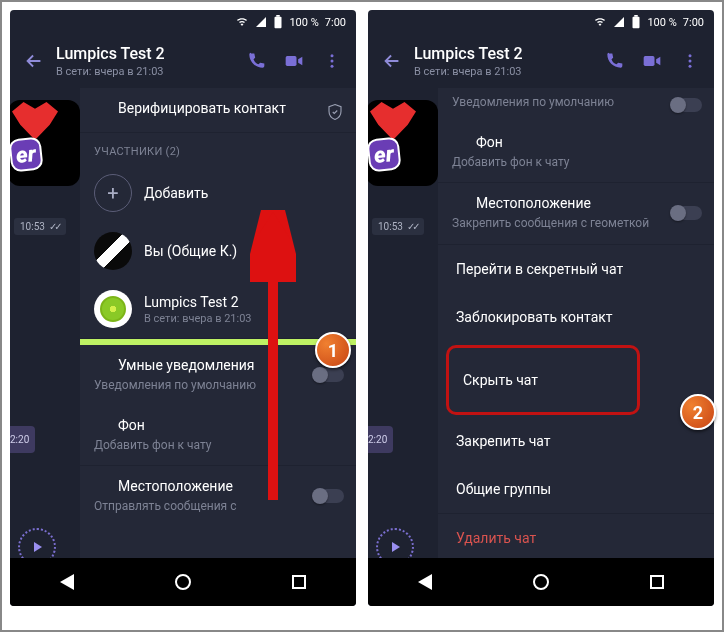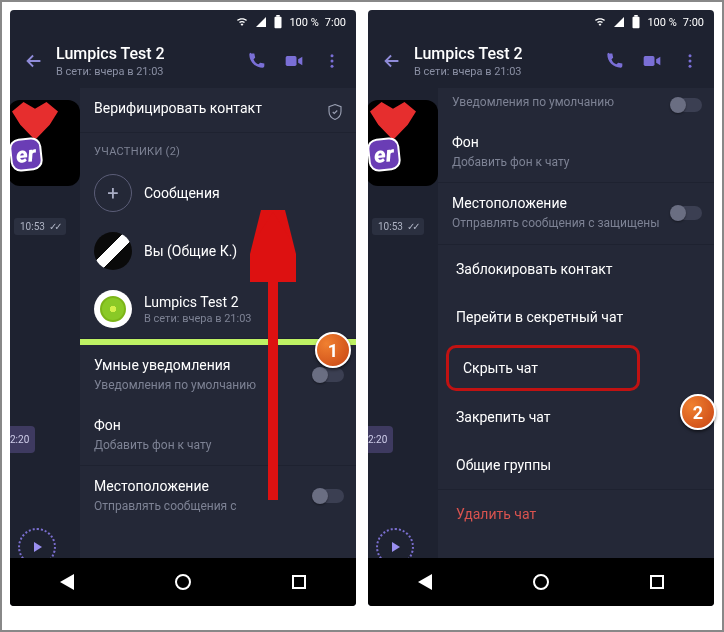--- a/index.html
+++ b/index.html
@@ -77,21 +77,21 @@
   .play-circle { position:absolute; left:8px; top:440px; width:38px; height:38px; border:2px dotted #7b6fd0; border-radius:50%; display:flex; align-items:center; justify-content:center;}
   .play-circle::after{content:""; border-left:8px solid #9a8ff0; border-top:5px solid transparent; border-bottom:5px solid transparent; margin-left:2px;}
 
   .panel {
     position:absolute; left:70px; right:0; top:0; bottom:0;
     background:#242837;
     overflow:hidden;
   }
   .section { padding:12px 14px; border-bottom:1px solid #1e2230;}
   .section:last-child{border-bottom:none;}
-  .sec-title { color:#fff; font-size:14px; margin-bottom:4px;}
+  .sec-title { color:#fff; font-size:14px; margin-bottom:4px;margin-left:24px;}
   .sec-sub { color:#7d8294; font-size:12px; line-height:1.35;}
   .sec-head { color:#7d8294; font-size:11px; padding:12px 14px 6px; letter-spacing:0.3px;}
   .row { display:flex; align-items:center; padding:10px 14px; gap:12px;}
   .row .avatar { width:38px; height:38px; border-radius:50%; background:#4a4370; display:flex; align-items:center; justify-content:center; flex:none;}
   .row .avatar.plus { border:1px solid #5b5d77; background:transparent; color:#a9adc4; font-size:20px;}
   .row .avatar.img1 { background:linear-gradient(135deg,#0a0a0a 40%,#fff 40%,#fff 60%,#0a0a0a 60%); }
   .row .avatar.img2 { background:#fff; }
   .lime { width:26px; height:26px; border-radius:50%; background:radial-gradient(circle,#d4f04a 20%,#8ac926 20%); border:2px solid #7cb518;}
   .row .text .name { color:#fff; font-size:14px;}
   .row .text .meta { color:#7d8294; font-size:11px; margin-top:2px;}
@@ -199,21 +199,21 @@
             <svg width="18" height="20" viewBox="0 0 24 24" fill="none" stroke="#9aa0b3" stroke-width="1.5">
                 <path d="M12 2l8 3v6c0 5-3 9-8 11-5-2-8-6-8-11V5l8-3z"></path>
                 <path d="M9 12l2 2 4-4"></path>
               </svg>
           </span>
         </div>
         <div class="sec-head">УЧАСТНИКИ (2)</div>
         <div class="row">
           <div class="avatar plus">+</div>
           <div class="text">
-              <div class="name">Сообщения</div>
+              <div class="name">Добавить</div>
             </div>
         </div>
         <div class="row">
           <div class="avatar img1"></div>
           <div class="text">
               <div class="name">Вы (Общие К.)</div>
             </div>
         </div>
         <div class="row" style="border-bottom:1px solid #1e2230">
           <div class="avatar img2">
@@ -323,27 +323,27 @@
         <div class="toggle-row" style="padding-top:6px">
           <div class="sec-sub">Уведомления по умолчанию</div>
           <div class="toggle"></div>
         </div>
         <div class="section">
           <div class="sec-title">Фон</div>
           <div class="sec-sub">Добавить фон к чату</div>
         </div>
         <div class="toggle-row" style="border-bottom:1px solid #1e2230">
           <div class="sec-title">Местоположение</div>
-          <div class="sec-sub">Отправлять сообщения с защищены</div>
+          <div class="sec-sub">Закрепить сообщения с геометкой</div>
           <div class="toggle"></div>
         </div>
+        <div class="simple-item">Перейти в секретный чат</div>
         <div class="simple-item">Заблокировать контакт</div>
-        <div class="simple-item">Перейти в секретный чат</div>
         <div class="hl-box">
-          <div class="simple-item" style="padding:12px 14px">Скрыть чат</div>
+          <div class="simple-item" style="padding:24px 14px">Скрыть чат</div>
         </div>
         <div class="simple-item">Закрепить чат</div>
         <div class="simple-item">Общие группы</div>
         <div style="border-top:1px solid #1e2230"></div>
         <div class="simple-item danger">Удалить чат</div>
       </div>
     </div>
 
     <div class="nav-bar">
       <div class="tri"></div>

